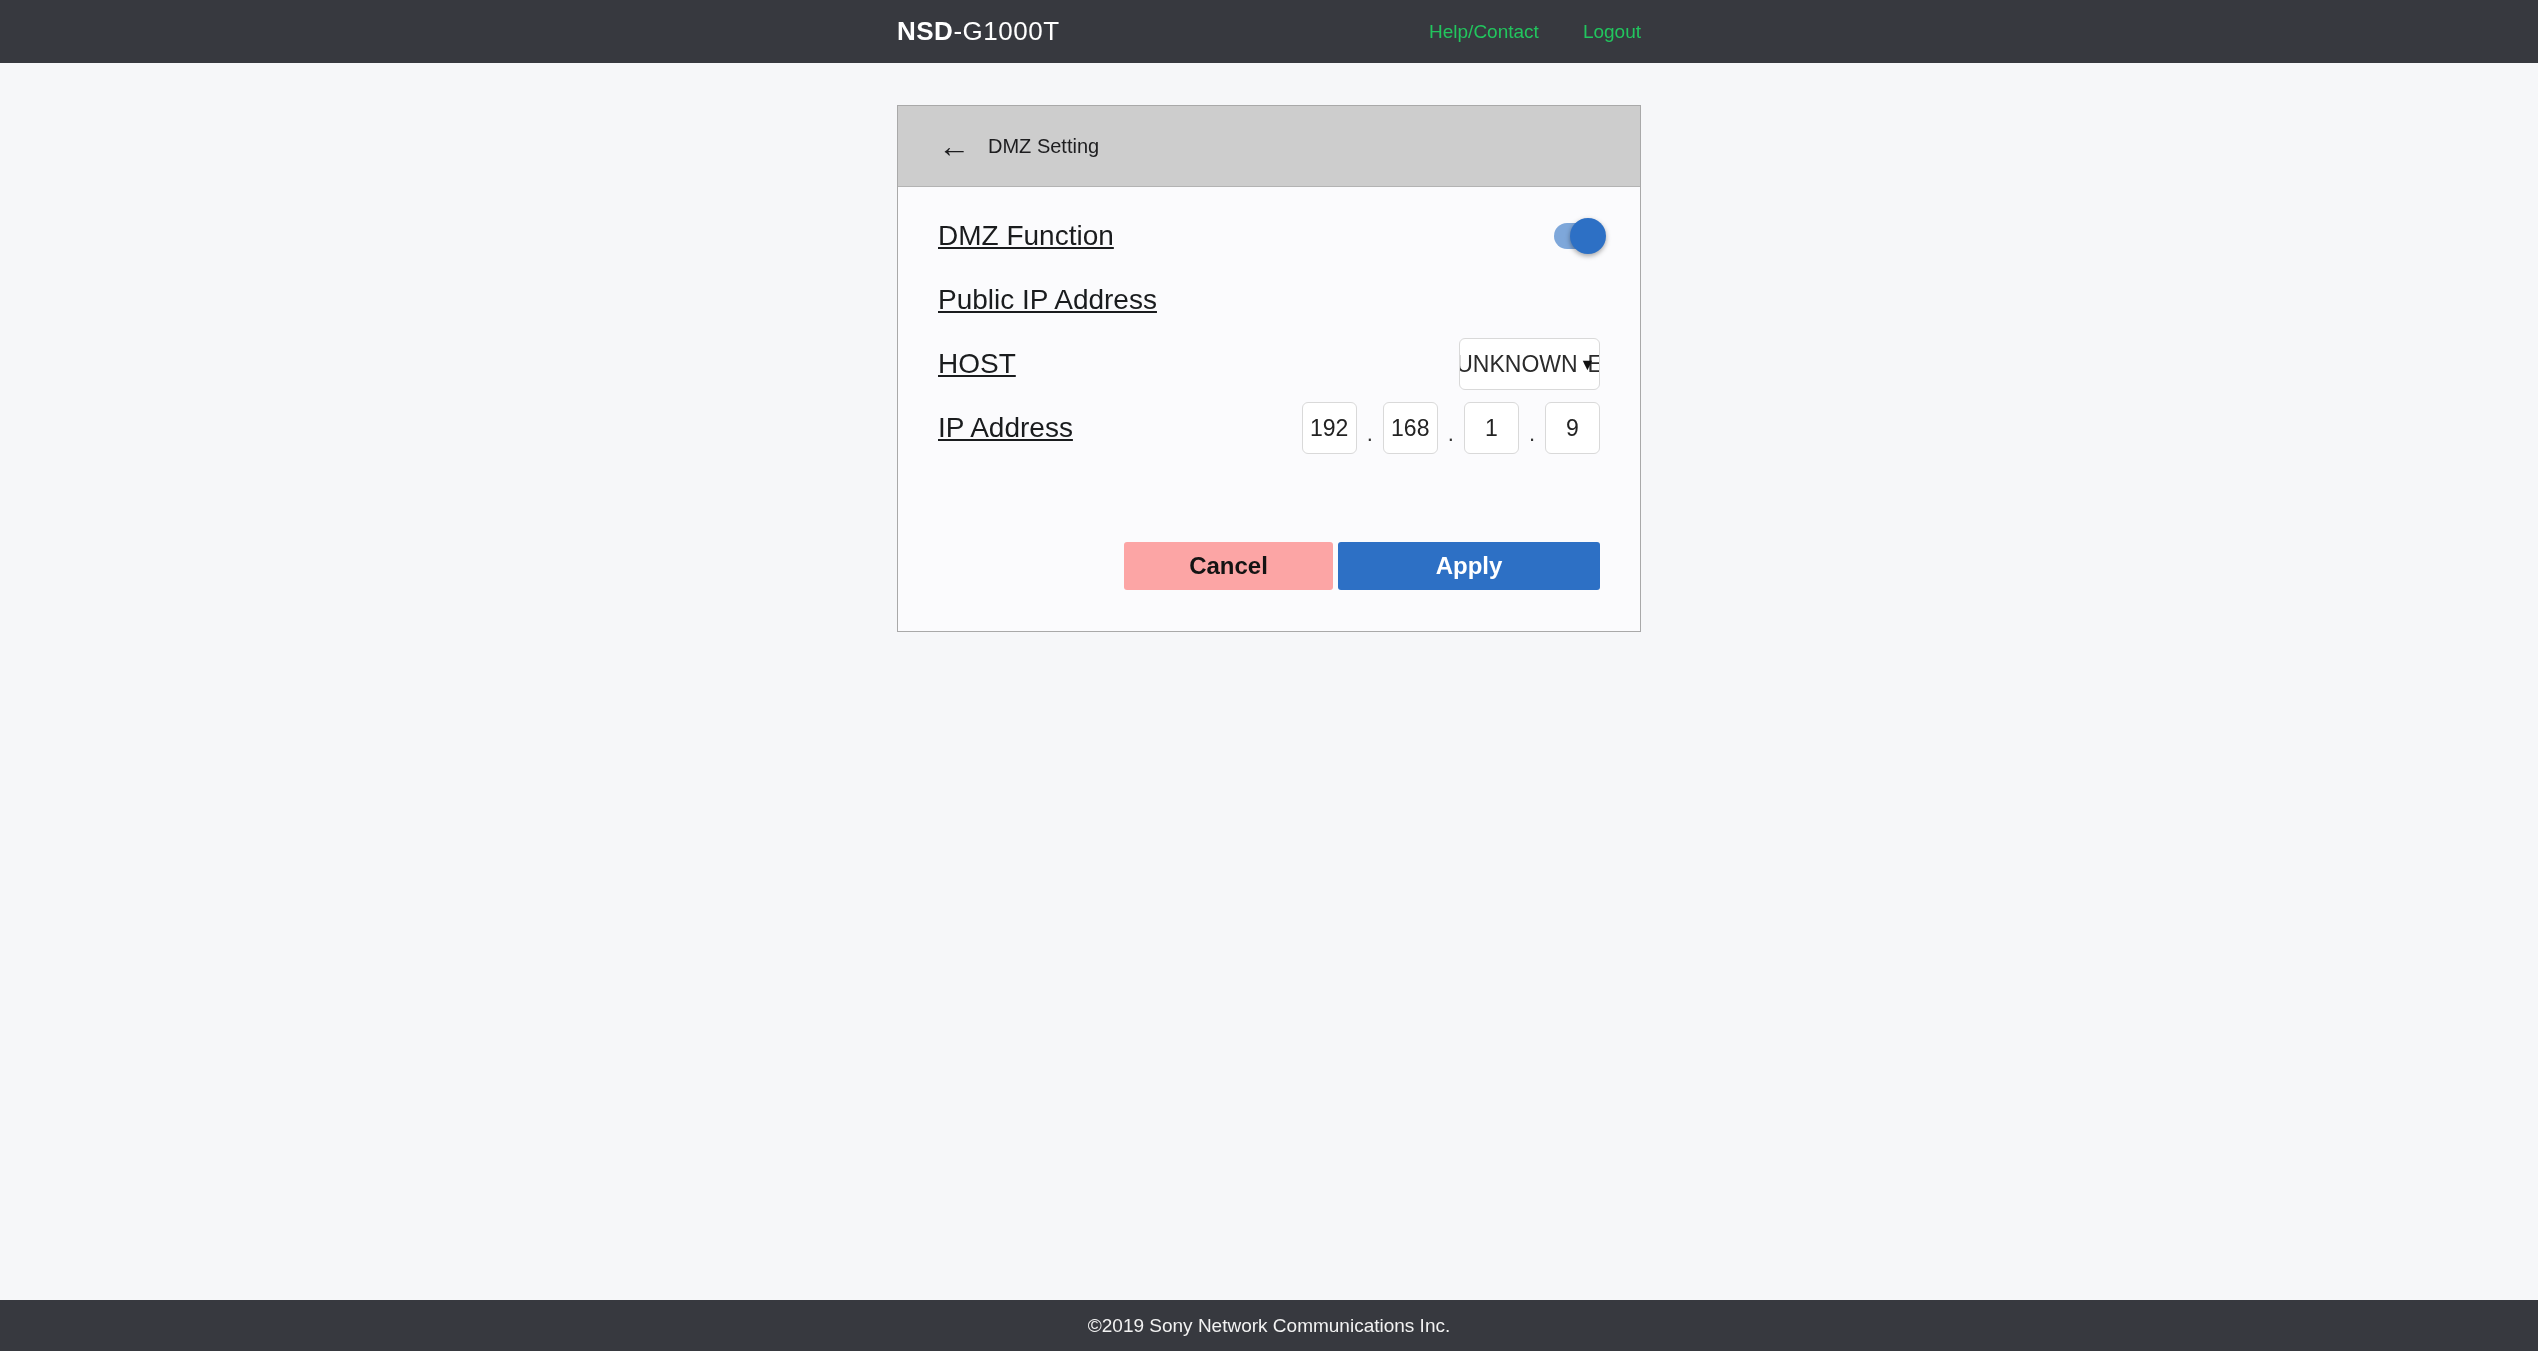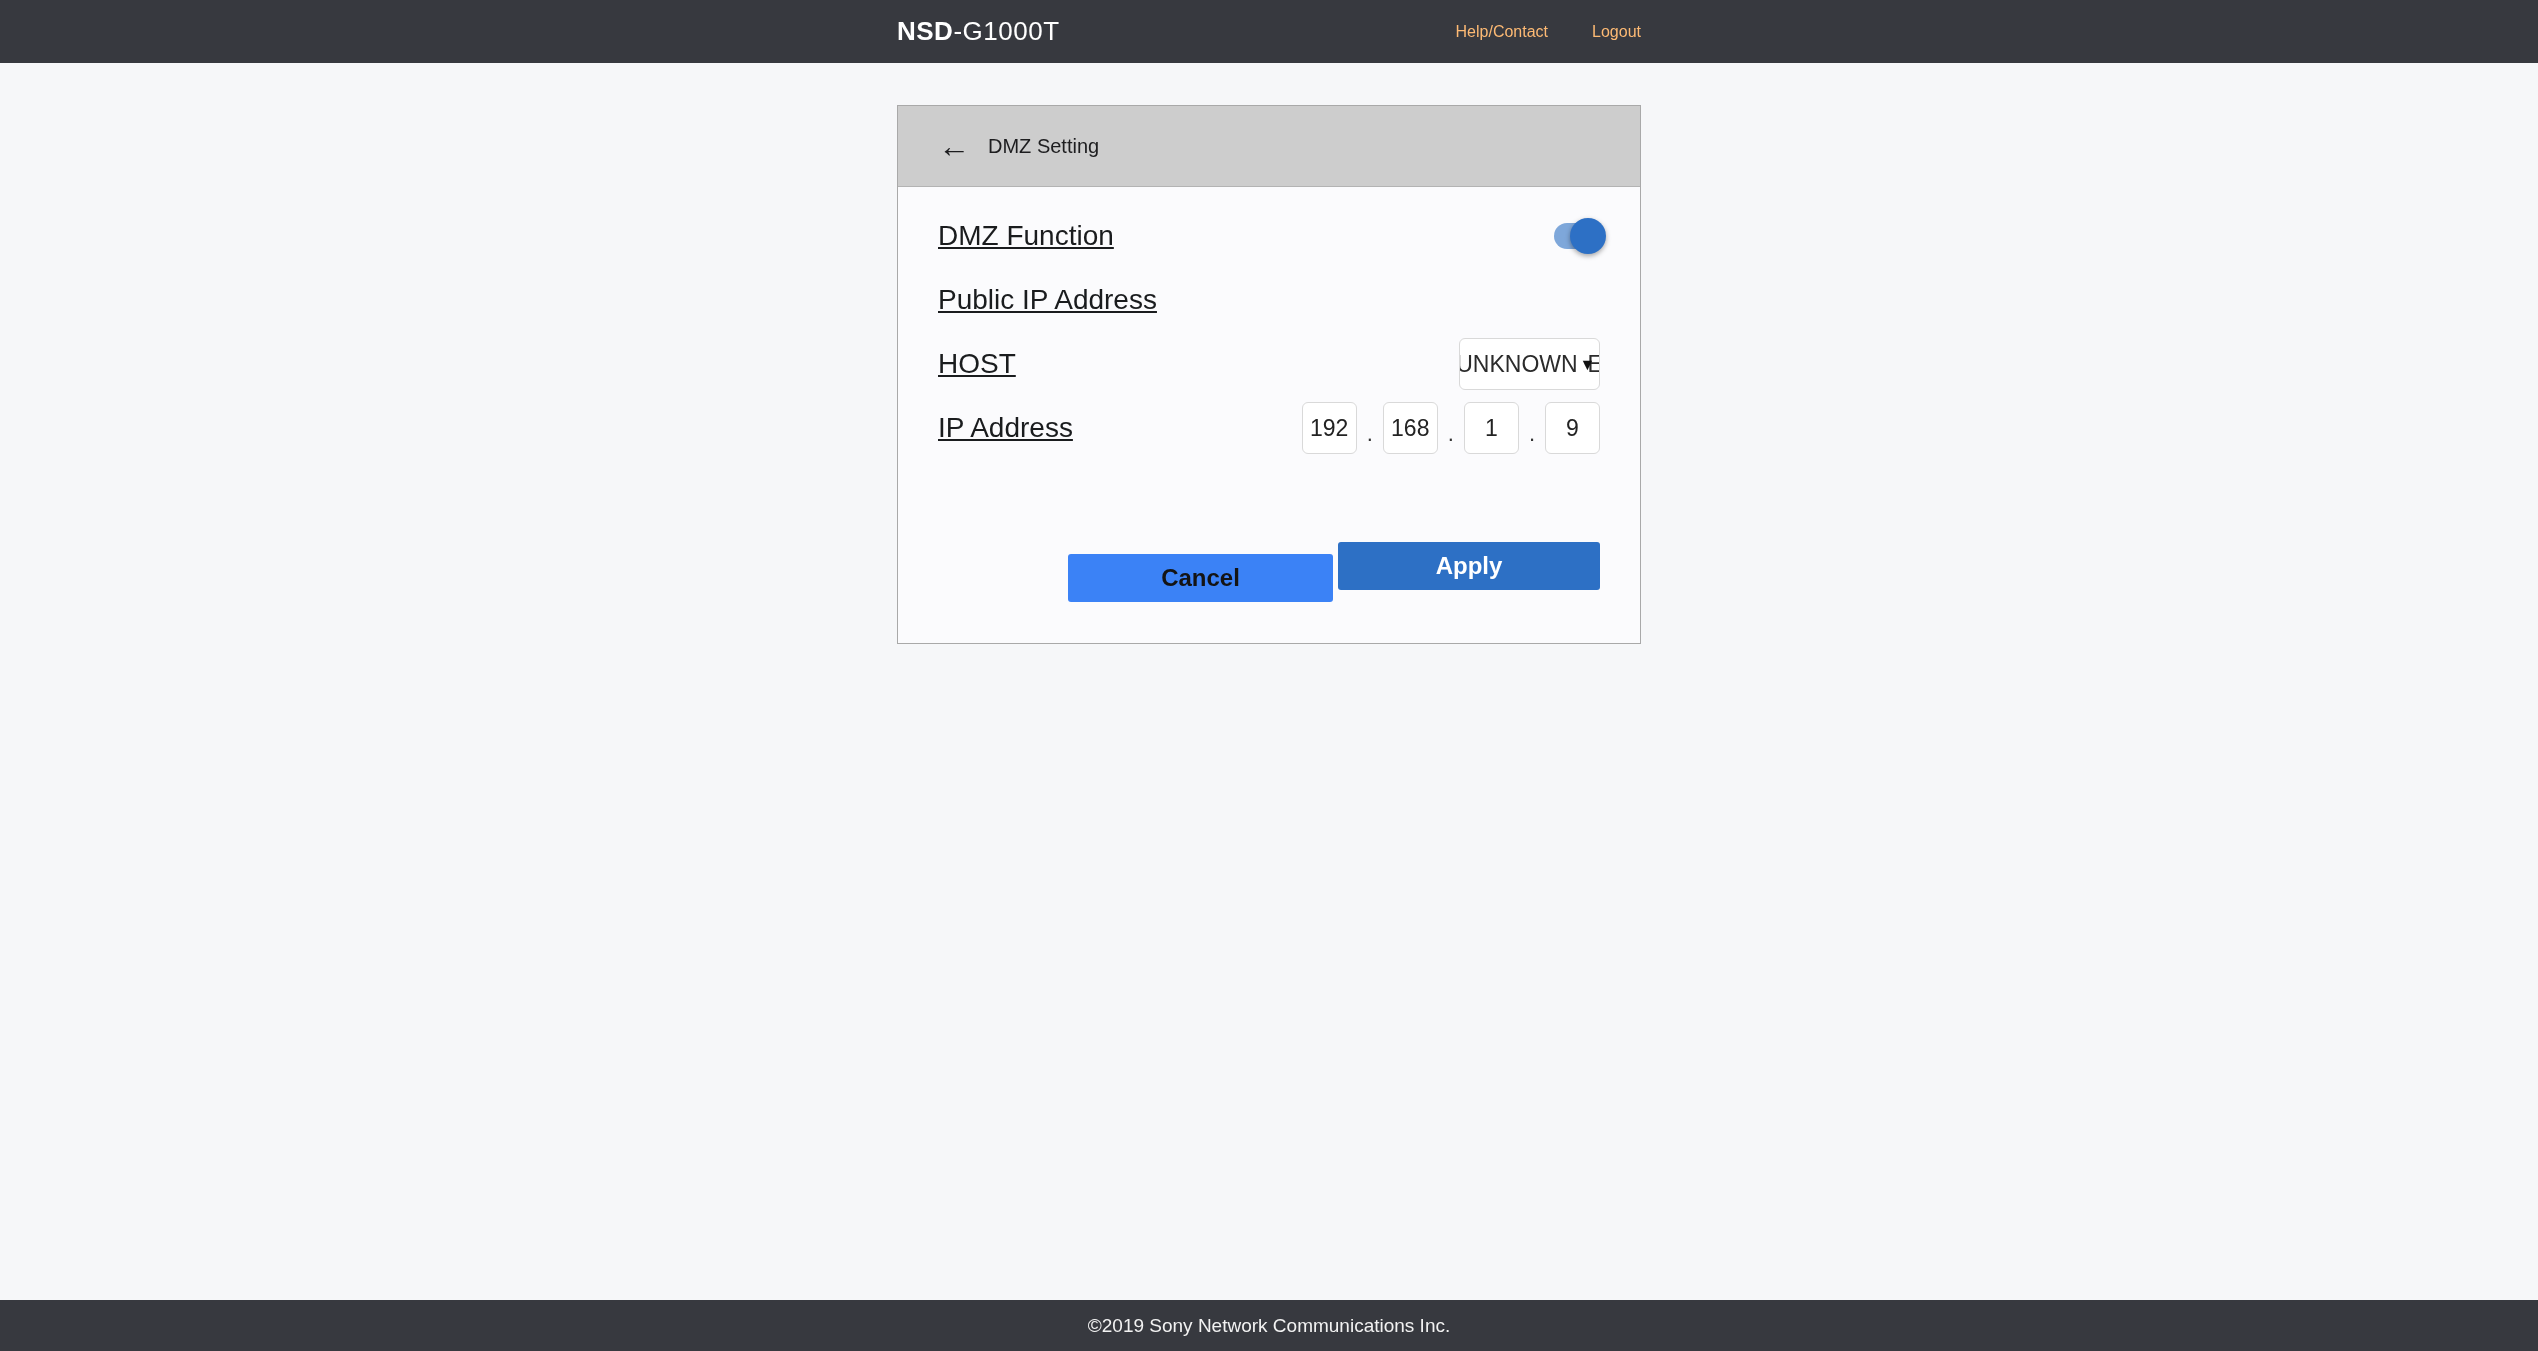--- a/index.html
+++ b/index.html
@@ -13,21 +13,21 @@
 
   
   .topbar { height:63px; background:#37393f; flex:0 0 auto; }
   .topbar-inner {
     width:744px; height:100%; margin:0 auto;
     display:flex; align-items:center; justify-content:space-between;
   }
   .brand { color:#ffffff; font-size:26px; letter-spacing:.5px; }
   .brand .b { font-weight:700; }
   .topnav { display:flex; gap:44px; }
-  .topnav a { color:#fdba74; font-size:16px; text-decoration:none; cursor:pointer; }
+  .topnav a { color:#22c55e; font-size:19px; text-decoration:none; cursor:pointer; }
 
   
   .main { flex:1 1 auto; }
   .card {
     width:744px; margin:42px auto 0 auto;
     background:#fbfbfd; border:1px solid #a9a9a9;
   }
   .card-header {
     height:81px; background:#cdcdcd; border-bottom:1px solid #b3b3b3;
     display:flex; align-items:center; padding:0 40px;
@@ -75,21 +75,21 @@
   }
   .ip-dot { font-size:22px; color:#333; transform:translateY(6px); margin:0 1px; }
 
   
   .actions { display:flex; justify-content:flex-end; gap:5px; margin-top:82px; padding:0 40px; }
   .btn {
     height:48px; border:none; border-radius:3px;
     font-size:24px; font-weight:700; cursor:pointer;
     font-family:"Liberation Sans","DejaVu Sans",sans-serif;
   }
-  .btn-cancel { width:265px; background:#3b82f6; color:#141414;margin-top:12px; }
+  .btn-cancel { width:209px; background:#fca5a5; color:#141414; }
   .btn-apply  { width:262px; background:#2d70c5; color:#ffffff; }
 
   
   .footer {
     height:51px; background:#37393f; flex:0 0 auto;
     display:flex; align-items:center; justify-content:center;
   }
   .footer span { color:#f2f2f2; font-size:19px; }
 </style>
 </head>

